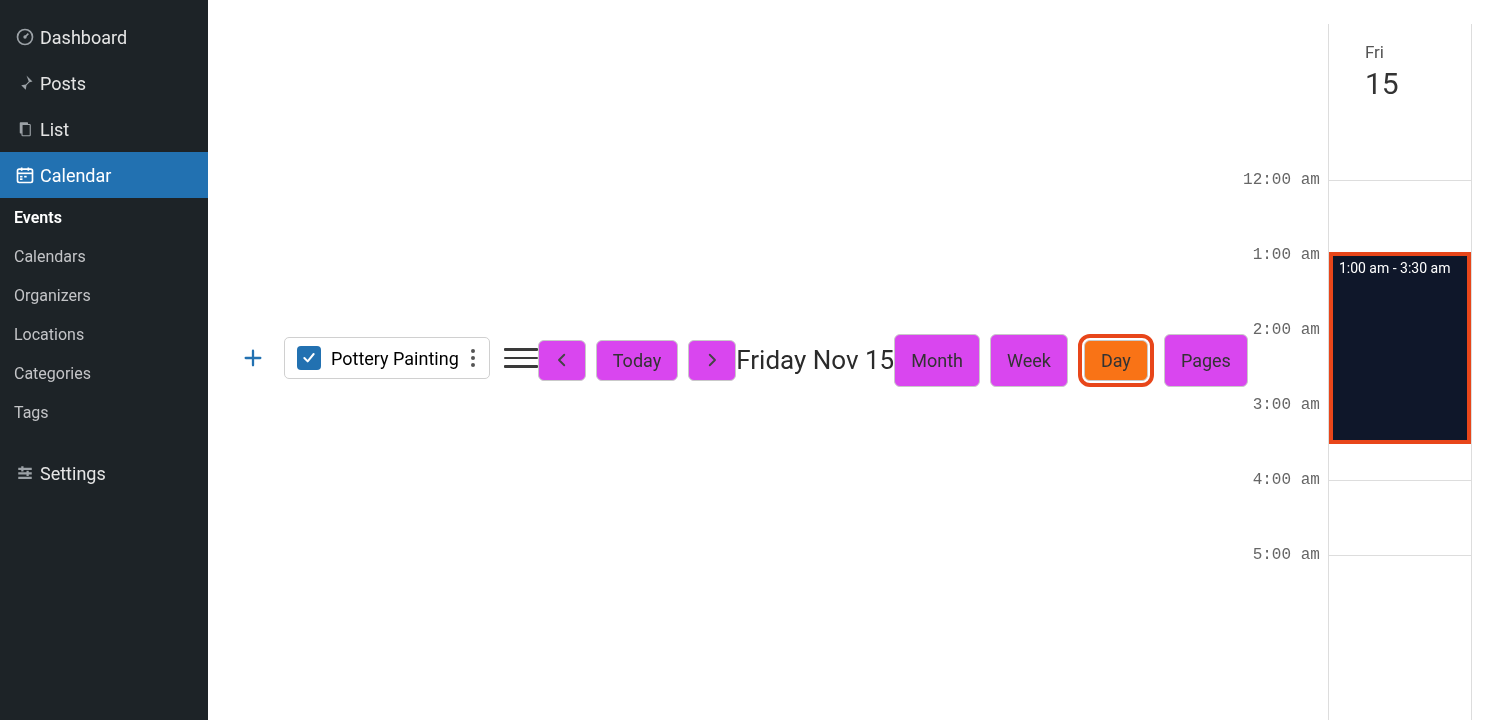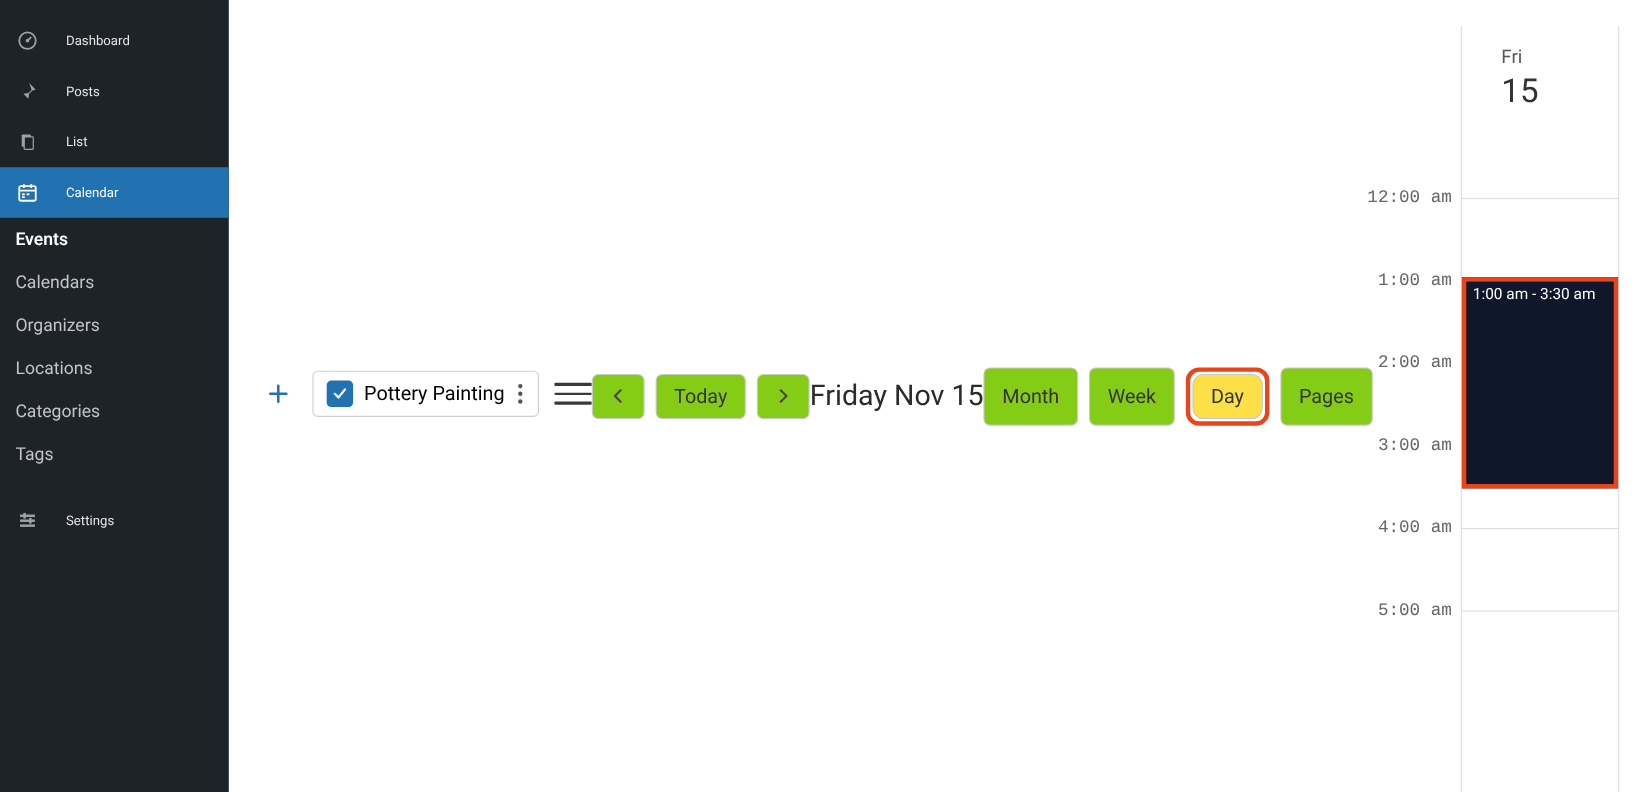--- a/index.html
+++ b/index.html
@@ -1,20 +1,20 @@
 <!DOCTYPE html>
 <html><head>
 <meta charset="utf-8">
 <style>
 * { margin:0; padding:0; box-sizing:border-box; font-family:-apple-system,BlinkMacSystemFont,"Segoe UI",Roboto,sans-serif; }
 body { display:flex; width:1500px; height:720px; overflow:hidden; background:#fff; }
 
 
 .sidebar { width:208px; background:#1d2327; color:#fff; display:flex; flex-direction:column; padding-top:14px; flex-shrink:0; }
-.sidebar-item { display:flex; align-items:center; gap:24px; padding:12px 14px; color:#e5e5e5; font-size:12px; cursor:pointer; position:relative; }
+.sidebar-item { display:flex; align-items:center; gap:4px; padding:12px 14px; color:#e5e5e5; font-size:18px; cursor:pointer; position:relative; }
 .sidebar-item.active { background:#2271b1; color:#fff; }
 .sidebar-item.active::after { content:""; position:absolute; right:-8px; top:50%; transform:translateY(-50%); border:8px solid transparent; border-right-color:#fff; }
 .sidebar-item .label { flex:1; }
 .sidebar-sub { padding:10px 14px 10px 14px; color:#c3c4c7; font-size:16px; cursor:pointer; }
 .sidebar-sub.selected { color:#fff; font-weight:600; }
 .sidebar-gap { height:18px; }
 .icon { width:22px; height:22px; display:flex; align-items:center; justify-content:center; flex-shrink:0; }
 
 
 .main { flex:1; display:flex; padding:24px 28px 0 28px; min-width:0; }
@@ -23,25 +23,25 @@
 .plus-btn { width:34px; height:34px; display:flex; align-items:center; justify-content:center; color:#2271b1; font-size:26px; cursor:pointer; }
 .cal-chip { display:flex; align-items:center; gap:10px; border:1px solid #d0d0d0; border-radius:5px; padding:8px 12px; font-size:18px; }
 .chip-check { width:24px; height:24px; border-radius:4px; background:#2271b1; display:flex; align-items:center; justify-content:center; }
 .chip-kebab { display:flex; flex-direction:column; gap:3px; padding:0 2px; cursor:pointer; }
 .chip-kebab span { width:4px; height:4px; border-radius:50%; background:#555; }
 .hamburger { margin-left:auto; width:34px; height:34px; display:flex; flex-direction:column; justify-content:center; gap:6px; cursor:pointer; }
 .hamburger span { height:2.5px; background:#3a3a3a; border-radius:1px; }
 
 .navbar { display:flex; align-items:center; margin-bottom:24px; }
 .nav-left { display:flex; gap:10px; }
-.btn { border:1px solid #c9c9c9; background:#84cc16; border-radius:6px; padding:9px 16px; font-size:18px; cursor:pointer; color:#333; }
+.btn { border:1px solid #c9c9c9; background:#d946ef; border-radius:6px; padding:9px 16px; font-size:18px; cursor:pointer; color:#333; }
 .btn.square { width:48px; padding:9px 0; display:flex; align-items:center; justify-content:center; }
 .nav-title { flex:1; text-align:center; font-size:26px; font-weight:400; color:#2b2b2b; }
 .nav-right { display:flex; gap:10px; }
-.btn.active-view { background:#fde047;border-radius:10px; }
+.btn.active-view { background:#f97316; }
 .highlight-ring { border:4px solid #e8461a; border-radius:12px; padding:2px; }
 .highlight-ring .btn { border:1px solid #c9c9c9; }
 
 
 .cal-wrap { flex:1; display:flex; min-height:0; }
 .gutter { width:80px; flex-shrink:0; position:relative; }
 .daycol { flex:1; position:relative; border-left:1px solid #ddd; border-right:1px solid #ddd; }
 .day-header { position:absolute; left:36px; top:18px; }
 .day-header .dow { font-size:17px; color:#555; }
 .day-header .num { font-size:30px; color:#333; margin-top:4px; }

